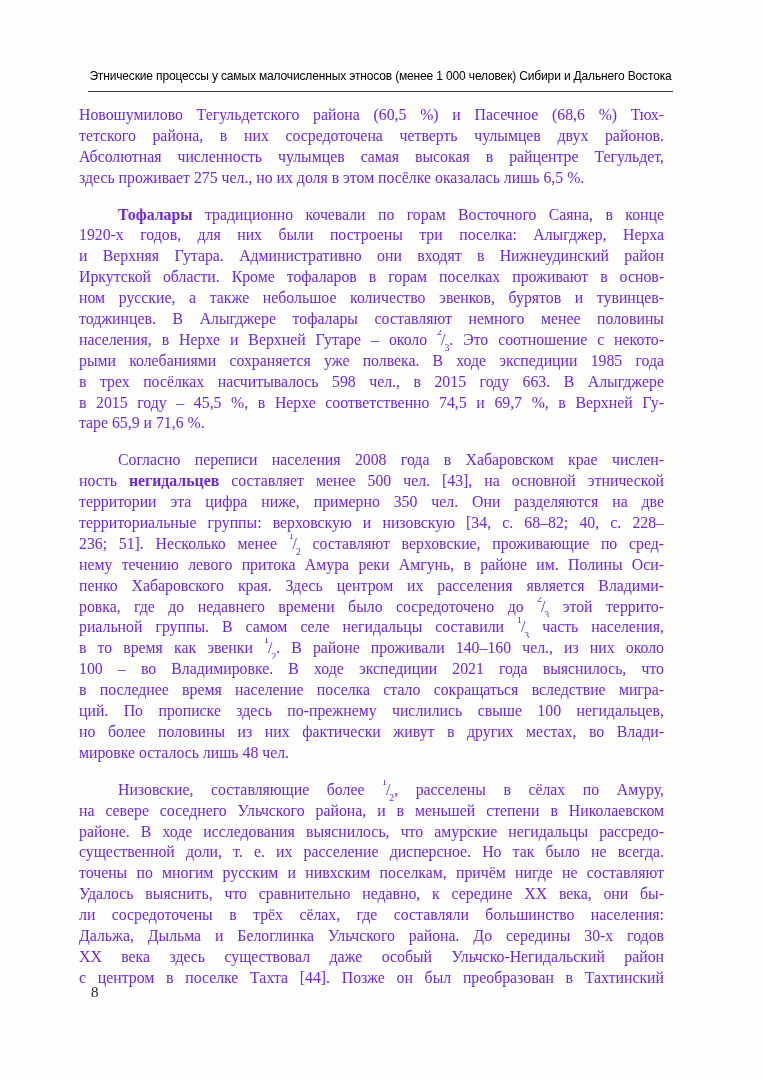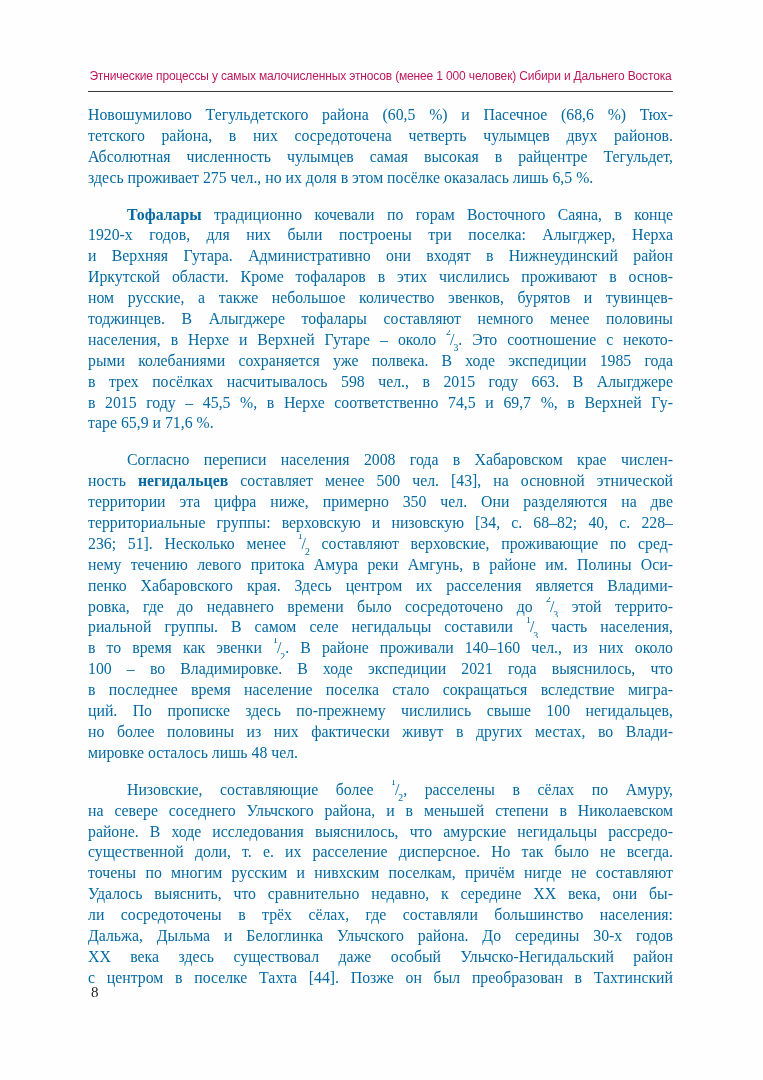--- a/index.html
+++ b/index.html
@@ -14,39 +14,39 @@
   .running-header {
     position: absolute;
     left: 88px;
     top: 69px;
     width: 585px;
     font-family: "Liberation Sans", sans-serif;
     font-size: 12px;
     line-height: 15px;
     letter-spacing: -0.15px;
     text-align: center;
-    color: #be185d;
+    color: #000000;
     white-space: nowrap;
   }
   .header-rule {
     position: absolute;
     left: 88px;
     top: 91px;
     width: 585px;
     border-top: 1.5px solid #3a3a3a;
   }
   .text-block {
     position: absolute;
-    left: 88px;
+    left: 79px;
     top: 105px;
     width: 585px;
     font-family: "Liberation Serif", serif;
     font-size: 15.8px;
     line-height: 20.9px;
-    color: #0369a1;
+    color: #6d28d9;
     overflow: hidden;
   }
   .line {
     height: 20.9px;
     overflow: hidden;
     text-align: justify;
     text-align-last: left;
   }
   .line.just { text-align-last: justify; }
   .line.indent { padding-left: 39px; margin-top: 16px; }
@@ -82,21 +82,21 @@
   <div class="running-header">Этнические процессы у самых малочисленных этносов (менее 1 000 человек) Сибири и Дальнего Востока</div>
   <div class="header-rule"></div>
   <div class="text-block">
       <div class="line just">Новошумилово Тегульдетского района (60,5 %) и Пасечное (68,6 %) Тюх-</div>
       <div class="line just">тетского района, в них сосредоточена четверть чулымцев двух районов.</div>
       <div class="line just">Абсолютная численность чулымцев самая высокая в райцентре Тегульдет,</div>
       <div class="line">здесь проживает 275 чел., но их доля в этом посёлке оказалась лишь 6,5 %.</div>
       <div class="line indent just"><b>Тофалары</b> традиционно кочевали по горам Восточного Саяна, в конце</div>
       <div class="line just">1920-х годов, для них были построены три поселка: Алыгджер, Нерха</div>
       <div class="line just">и Верхняя Гутара. Административно они входят в Нижнеудинский район</div>
-      <div class="line just">Иркутской области. Кроме тофаларов в этих числились проживают в основ-</div>
+      <div class="line just">Иркутской области. Кроме тофаларов в горам поселках проживают в основ-</div>
       <div class="line just">ном русские, а также небольшое количество эвенков, бурятов и тувинцев-</div>
       <div class="line just">тоджинцев. В Алыгджере тофалары составляют немного менее половины</div>
       <div class="line just">населения, в Нерхе и Верхней Гутаре – около <span class="frac"><sup>2</sup>/<sub>3</sub></span>. Это соотношение с некото-</div>
       <div class="line just">рыми колебаниями сохраняется уже полвека. В ходе экспедиции 1985 года</div>
       <div class="line just">в трех посёлках насчитывалось 598 чел., в 2015 году 663. В Алыгджере</div>
       <div class="line just">в 2015 году – 45,5 %, в Нерхе соответственно 74,5 и 69,7 %, в Верхней Гу-</div>
       <div class="line">таре 65,9 и 71,6 %.</div>
       <div class="line indent just">Согласно переписи населения 2008 года в Хабаровском крае числен-</div>
       <div class="line just">ность <b>негидальцев</b> составляет менее 500 чел. [43], на основной этнической</div>
       <div class="line just">территории эта цифра ниже, примерно 350 чел. Они разделяются на две</div>

